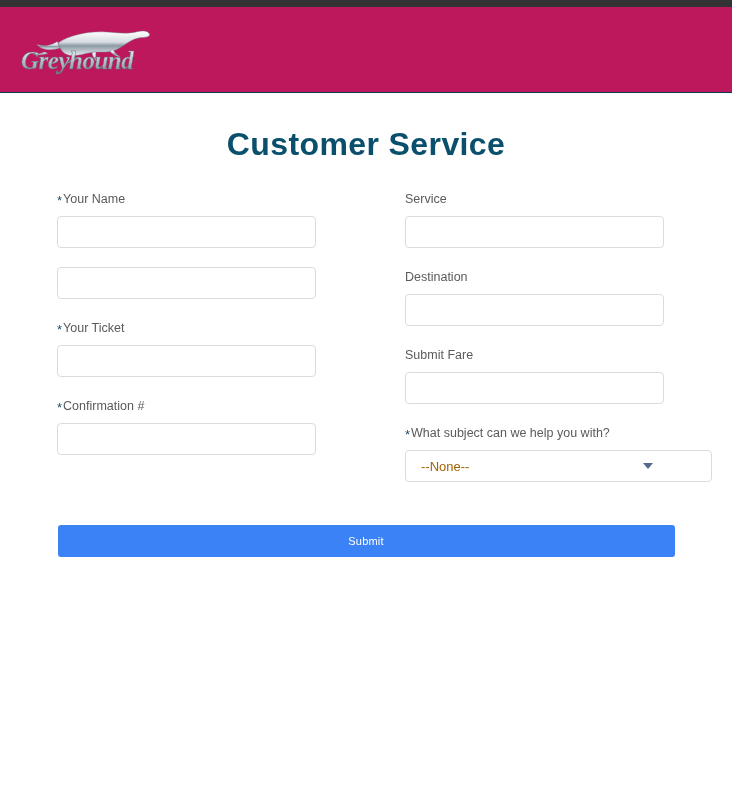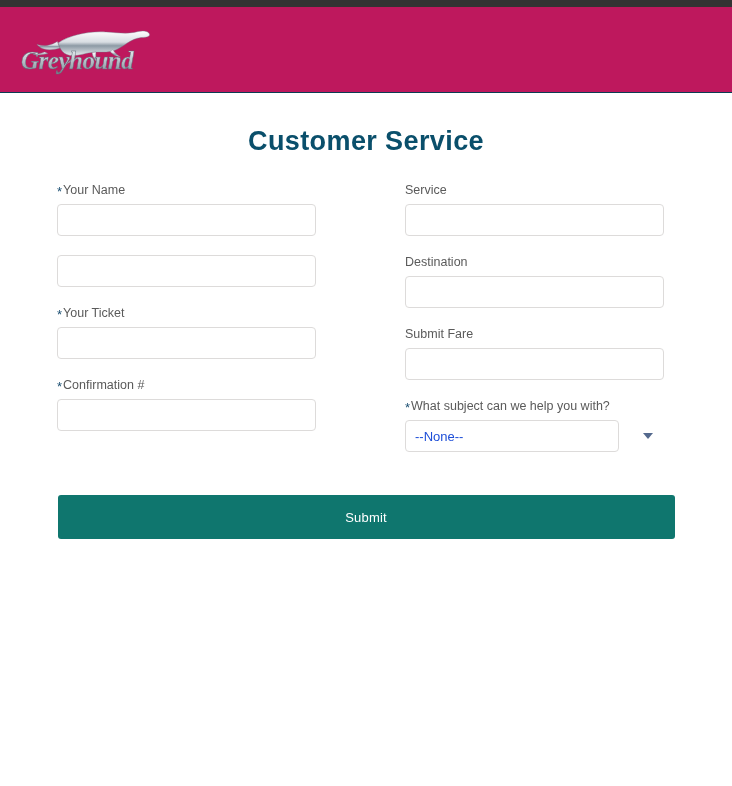--- a/index.html
+++ b/index.html
@@ -34,21 +34,21 @@
     top: 18px;
     width: 180px;
     height: 55px;
   }
   .logo-svg { display: block; }
 
   
   .page-title {
     text-align: center;
     color: #0a4f6b;
-    font-size: 27px;
+    font-size: 32px;
     font-weight: bold;
     letter-spacing: 0.4px;
     margin: 0;
     padding-top: 33px;
     padding-bottom: 8px;
   }
 
   
   .form-area {
     padding: 18px 0 0 0;
@@ -63,21 +63,21 @@
     flex-direction: column;
   }
   .spacer-col { }
 
   .field {
     margin-bottom: 19px;
   }
   .field-label {
     font-size: 12.5px;
     color: #5a5a5a;
-    line-height: 14px;
+    line-height: 20px;
     margin-bottom: 7px;
     display: block;
     white-space: nowrap;
   }
   .req-star {
     color: #1b4f72;
     font-size: 13px;
     margin-right: 1px;
     position: relative;
     top: 2px;
@@ -108,30 +108,30 @@
     padding: 7px 9px;
     outline: none;
     resize: both;
   }
   .select-wrap {
     position: relative;
     width: 259px;
     height: 32px;
   }
   .select-input {
-    width: 214px;
+    width: 307px;
     height: 32px;
     box-sizing: border-box;
     border: 1px solid #dddbda;
     border-radius: 4px;
     background: #ffffff;
     font-size: 13px;
     font-family: "Liberation Sans", sans-serif;
-    color: #1d4ed8;
-    padding: 0 28px 0 9px;
+    color: #a16207;
+    padding: 0 28px 0 15px;
     outline: none;
     -webkit-appearance: none;
     -moz-appearance: none;
     appearance: none;
   }
   .select-arrow {
     position: absolute;
     right: 11px;
     top: 13px;
     width: 0;
@@ -142,26 +142,26 @@
     pointer-events: none;
   }
 
   
   .submit-row {
     margin-top: 24px;
     text-align: center;
   }
   .submit-button {
     width: 617px;
-    height: 44px;
-    background: #0f766e;
+    height: 32px;
+    background: #3b82f6;
     border: none;
     border-radius: 3px;
     color: #ffffff;
-    font-size: 13px;
+    font-size: 11px;
     font-family: "Liberation Sans", sans-serif;
     cursor: pointer;
     letter-spacing: 0.2px;
   }
 </style>
 </head>
 <body>
 
 <div class="top-strip"></div>
 

